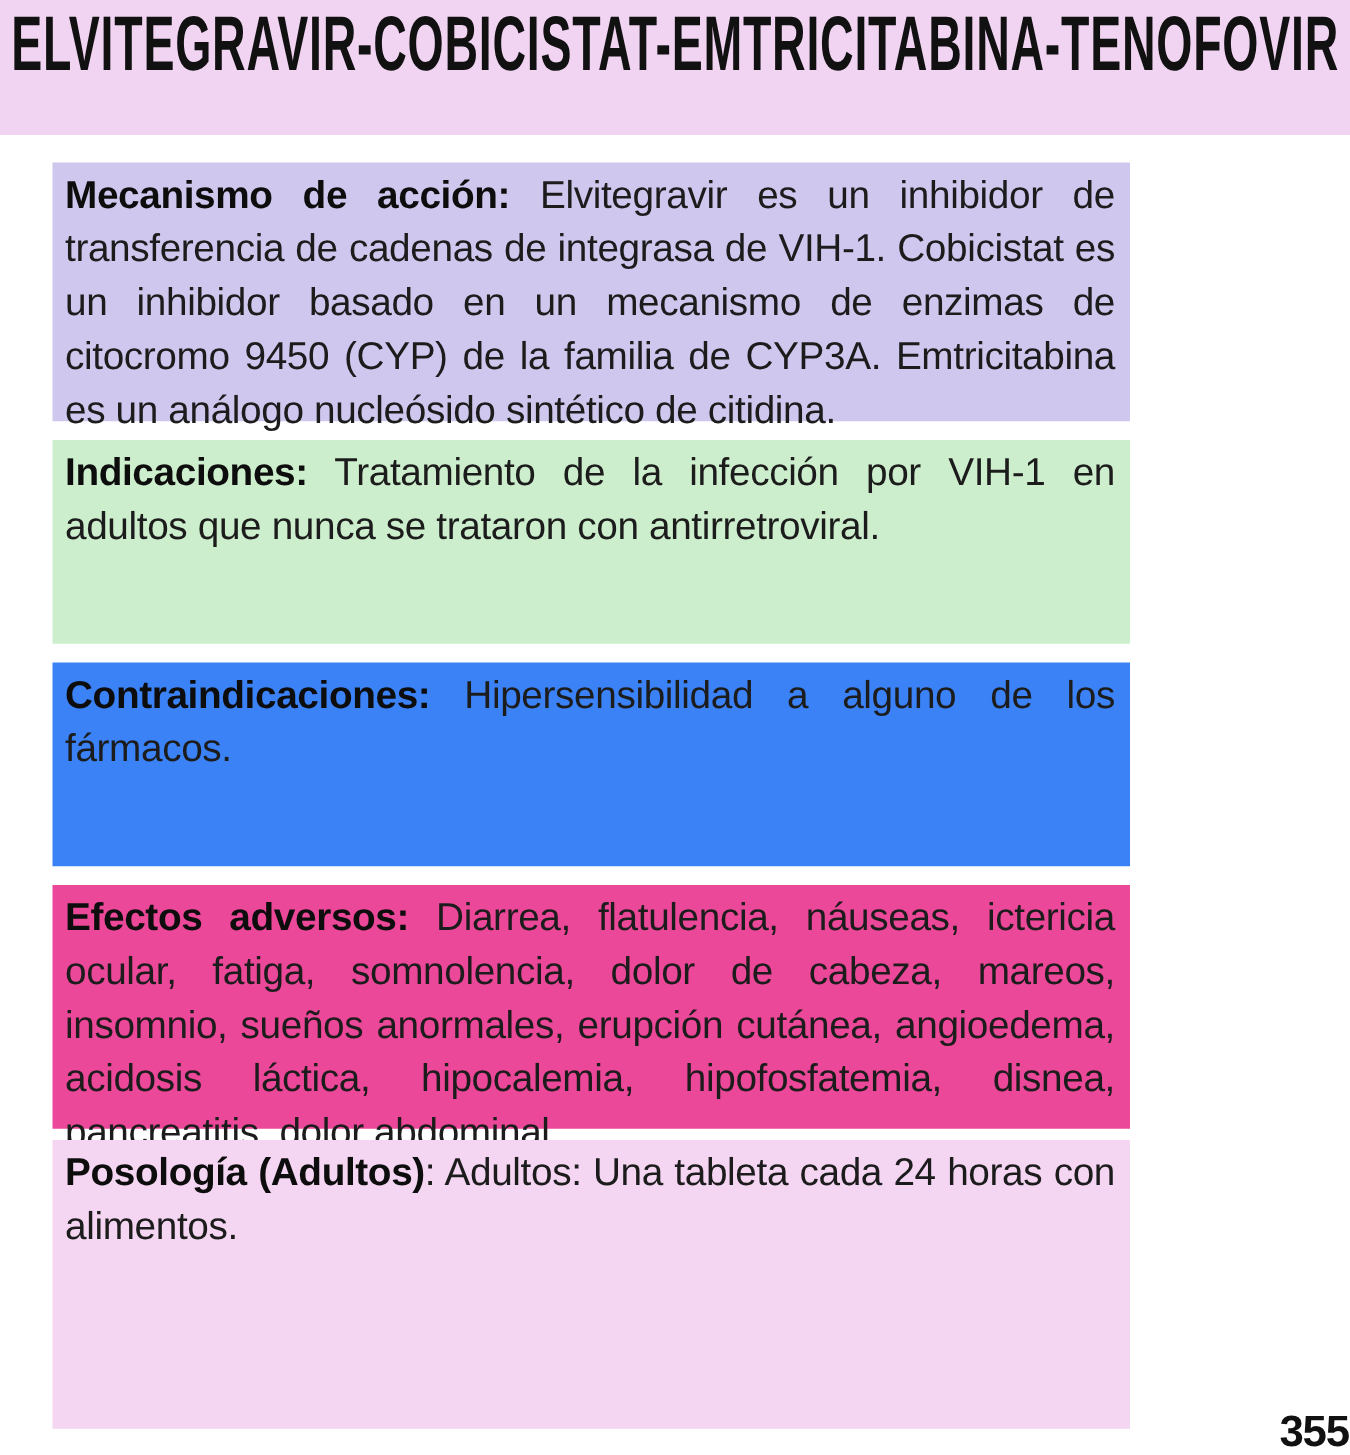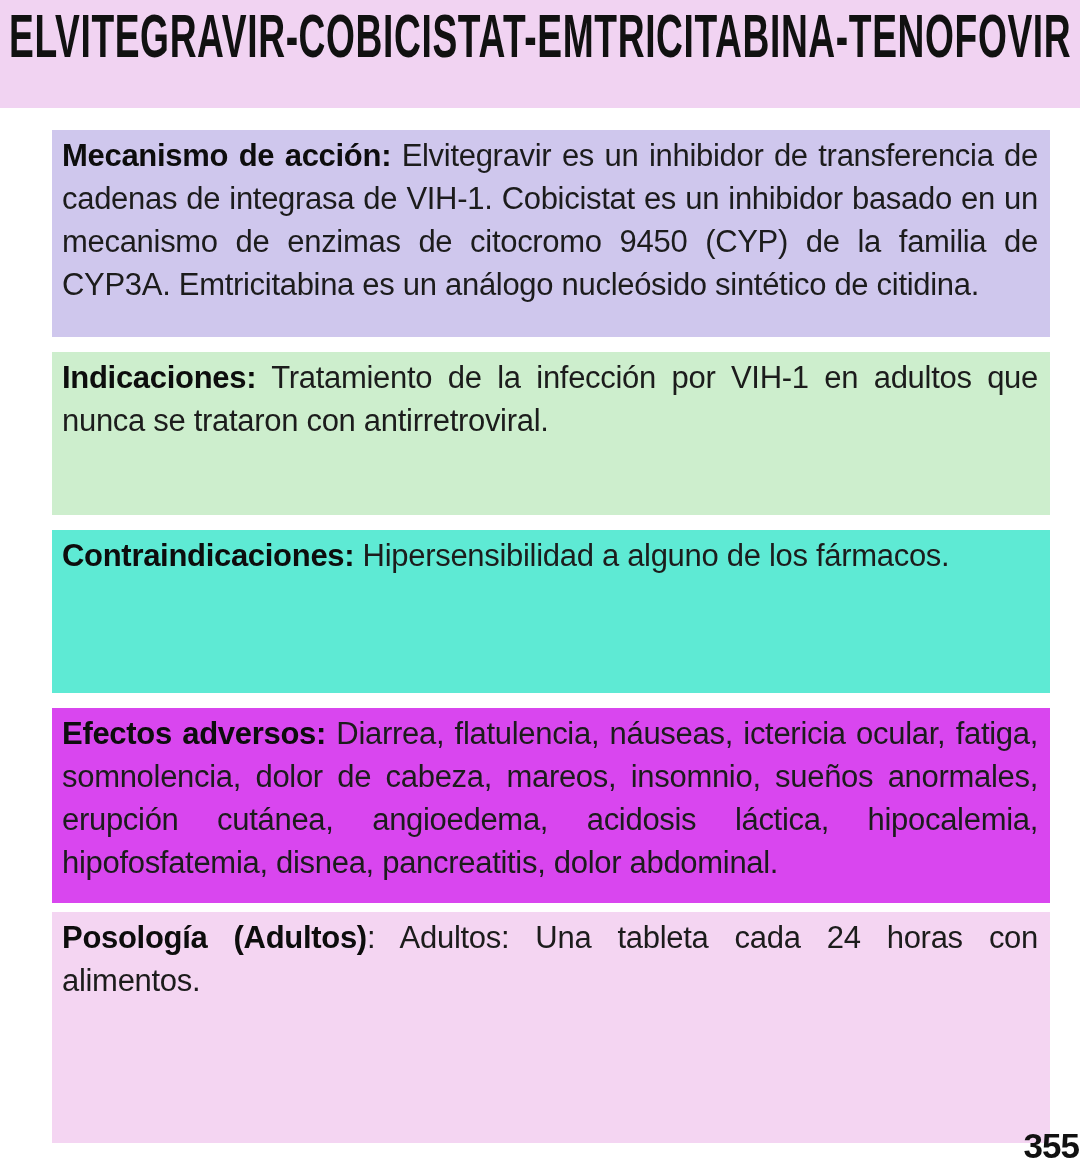--- a/index.html
+++ b/index.html
@@ -26,23 +26,22 @@
     font-size: 62px;
     letter-spacing: 1px;
     white-space: nowrap;
     transform: scaleX(0.60);
     transform-origin: center center;
     color: #111111;
   }
   .section {
     position: absolute;
     left: 42px;
-    width: 998px;
+    width: 862px;
     padding: 4px 12px 0 10px;
-    margin-left: 10px;
   }
   .section p {
     font-size: 31px;
     line-height: 43px;
     letter-spacing: -0.3px;
     text-align: justify;
     color: #1c1c1c;
   }
   .section .label { font-weight: 700; color: #0d0d0d; }
   .sec-1 { top: 130px; height: 207px; }
@@ -68,25 +67,25 @@
 </header>
 
 <section class="section sec-1" style="background-color: rgb(207, 199, 237);">
   <p><span class="label">Mecanismo de acción:</span><span> Elvitegravir es un inhibidor de transferencia de cadenas de integrasa de VIH-1. Cobicistat es un inhibidor basado en un mecanismo de enzimas de citocromo 9450 (CYP) de la familia de CYP3A. Emtricitabina es un análogo nucleósido sintético de citidina.</span></p>
 </section>
 
 <section class="section sec-2" style="background-color: rgb(205, 238, 205);">
   <p><span class="label">Indicaciones:</span><span> Tratamiento de la infección por VIH-1 en adultos que nunca se trataron con antirretroviral.</span></p>
 </section>
 
-<section class="section sec-3" style="background-color: #5eead4;">
+<section class="section sec-3" style="background-color: #3b82f6;">
   <p><span class="label">Contraindicaciones:</span><span> Hipersensibilidad a alguno de los fármacos.</span></p>
 </section>
 
-<section class="section sec-4" style="background-color: #d946ef;">
+<section class="section sec-4" style="background-color: #ec4899;">
   <p><span class="label">Efectos adversos:</span><span> Diarrea, flatulencia, náuseas, ictericia ocular, fatiga, somnolencia, dolor de cabeza, mareos, insomnio, sueños anormales, erupción cutánea, angioedema, acidosis láctica, hipocalemia, hipofosfatemia, disnea, pancreatitis, dolor abdominal.</span></p>
 </section>
 
 <section class="section sec-5" style="background-color: rgb(244, 213, 242);">
   <p><span class="label">Posología (Adultos)</span><span>: Adultos: Una tableta cada 24 horas con alimentos.</span></p>
 </section>
 
 <div class="page-number">355</div>
 
 </body></html>

